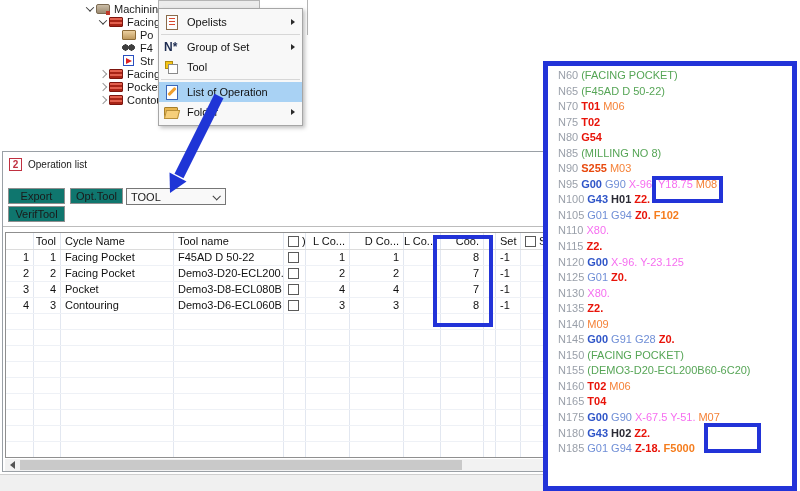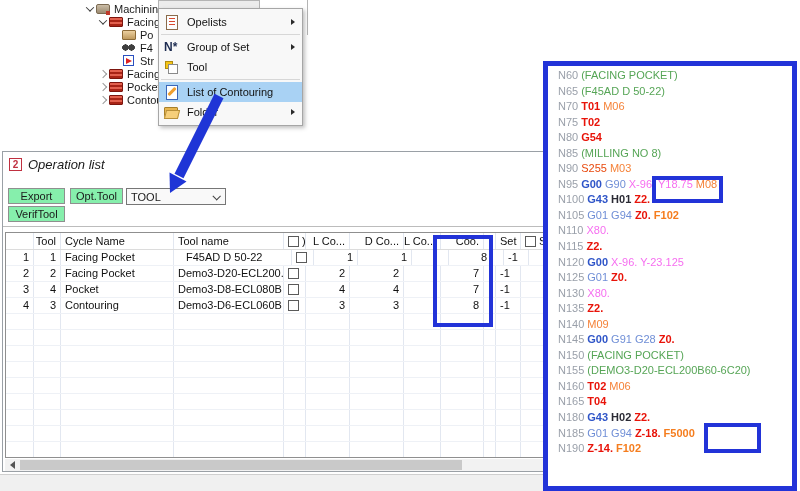--- a/index.html
+++ b/index.html
@@ -44,23 +44,23 @@
   .mi-hide::after{content:"";position:absolute;left:5px;top:5px;width:8px;height:8px;background:#fff;border:1px solid #8a8a8a;}
   .mi-list::before{content:"";position:absolute;left:3px;top:1px;width:10px;height:13px;background:#fff;border:1px solid #3a66b8;}
   .mi-list::after{content:"";position:absolute;left:4px;top:6px;width:10px;height:3px;background:#f0a030;border-radius:1px;transform:rotate(-45deg);}
   .mi-folder::before{content:"";position:absolute;left:1px;top:3px;width:12px;height:9px;background:#e8b64e;border:1px solid #a8802a;border-radius:1px;}
   .mi-folder::after{content:"";position:absolute;left:2px;top:6px;width:12px;height:7px;background:#f6cf7a;border:1px solid #b8903a;transform:skewX(-14deg);}
   
   #oplist{left:2px;top:151px;width:552px;height:319px;background:#fff;border:1px solid #9aa0a6;z-index:3;}
   #titlebar{position:absolute;left:0;top:0;right:0;height:24px;display:flex;align-items:center;padding-left:6px;background:#fff;}
   .app-ico{width:13px;height:13px;border:1.5px solid #c03040;background:#fff;color:#c03040;font-weight:bold;
            font-size:10px;line-height:11px;text-align:center;margin-right:6px;box-sizing:border-box;}
-  #titlebar .wtitle{font-size:13px;color:#1a1a1a;font-style:italic;}
+  #titlebar .wtitle{font-size:10px;color:#1a1a1a;}
   .btn{position:absolute;display:flex;align-items:center;justify-content:center;font-size:11px;color:#1a1a1a;
-       background:#86efac;border:1px solid #8f8f8f;box-sizing:border-box;}
+       background:#0f766e;border:1px solid #8f8f8f;box-sizing:border-box;}
   #btn-export{left:5px;top:36px;width:57px;height:16px;}
   #btn-opttool{left:67px;top:36px;width:53px;height:16px;}
   #btn-veriftool{left:5px;top:54px;width:57px;height:16px;}
   #dropdown{position:absolute;left:123px;top:36px;width:100px;height:17px;background:#f9f9f9;border:1px solid #767676;
             box-sizing:border-box;display:flex;align-items:center;font-size:11px;color:#1a1a1a;padding-left:4px;}
   .dd-chev{margin-left:auto;margin-right:6px;width:5px;height:5px;border-right:1.3px solid #444;border-bottom:1.3px solid #444;transform:rotate(45deg) translateY(-1px);}
   #toolbar-sep{position:absolute;left:0;right:0;top:74px;border-top:1px solid #bcbcbc;}
   
   #grid{position:absolute;left:2px;top:80px;width:548px;height:226px;border:1px solid #8f8f8f;overflow:hidden;background:#fff;box-sizing:border-box;}
   .trow{display:flex;height:15px;border-bottom:1px solid #eef1f6;}
@@ -74,21 +74,21 @@
   #sb-thumb{position:absolute;left:15px;top:1px;width:442px;height:10px;background:#c9c9c9;}
   #bottom-strip{left:0;top:474px;width:543px;height:17px;background:#f0f0f0;border-top:1px solid #cfcfcf;z-index:1;}
   
   #gpanel{left:543px;top:61px;width:254px;height:430px;background:#fff;border:5px solid var(--accent);
           box-sizing:border-box;overflow:hidden;z-index:6;padding:3px 0 0 10px;}
   .gl{height:15.56px;font-size:11px;white-space:nowrap;}
   .ln{color:var(--linenum);text-align:center;}
   .tk{margin-left:3px;}
   .tk-cmt{color:var(--comment);}
   .tk-t{color:var(--code_red);font-weight:bold;}
-  .tk-s{color:var(--code_s);font-weight:normal;margin-top:9px;}
+  .tk-s{color:var(--code_s);font-weight:bold;margin-top:9px;}
   .tk-m{color:var(--code_m);}
   .tk-f{color:var(--code_f);font-weight:bold;}
   .tk-gb{color:var(--code_g_bold);font-weight:bold;}
   .tk-g{color:var(--code_g);}
   .tk-xy{color:var(--code_xy);}
   .tk-hb{color:var(--code_h);font-weight:bold;}
   
   .hlbox{border:4px solid var(--accent);box-sizing:border-box;background:transparent;}
   #box-coo{left:433px;top:235px;width:60px;height:92px;z-index:7;}
   #box-m08{left:652px;top:176px;width:71px;height:27px;z-index:7;}
@@ -155,21 +155,21 @@
       <span class="mlabel">Group of Set</span>
       <span class="subarrow"></span>
     </div>
     <div class="menu-item">
       <span class="mi mi-hide"></span>
       <span class="mlabel">Tool</span>
     </div>
     <div class="menu-sep"></div>
     <div class="menu-item hl">
       <span class="mi mi-list"></span>
-      <span class="mlabel">List of Contouring</span>
+      <span class="mlabel">List of Operation</span>
     </div>
     <div class="menu-item">
       <span class="mi mi-folder"></span>
       <span class="mlabel">Folder</span>
       <span class="subarrow"></span>
     </div>
   </div>
 
 <div class="abs" id="oplist">
   <div id="titlebar">
@@ -224,21 +224,21 @@
       <div class="trow">
         <div class="tcell r" style="width: 28px; flex: 0 0 28px;">
           <span>1</span>
         </div>
         <div class="tcell r" style="width: 27px; flex: 0 0 27px;">
           <span>1</span>
         </div>
         <div class="tcell" style="width: 113px; flex: 0 0 113px;">
           <span>Facing Pocket</span>
         </div>
-        <div class="tcell" style="width: 110px; flex: 0 0 110px; margin-left: 8px;">
+        <div class="tcell" style="width: 110px; flex: 0 0 110px;">
           <span>F45AD D 50-22</span>
         </div>
         <div class="tcell" style="width: 22px; flex: 0 0 22px;">
           <span class="cb"></span>
         </div>
         <div class="tcell r" style="width: 44px; flex: 0 0 44px;">
           <span>1</span>
         </div>
         <div class="tcell r" style="width: 54px; flex: 0 0 54px;">
           <span>1</span>
@@ -499,23 +499,23 @@
     <div class="gl"><span class="ln">N120</span><span class="tk tk-gb">G00</span><span class="tk tk-xy">X-96. Y-23.125</span></div>
     <div class="gl"><span class="ln">N125</span><span class="tk tk-g">G01</span><span class="tk tk-t">Z0.</span></div>
     <div class="gl"><span class="ln">N130</span><span class="tk tk-xy">X80.</span></div>
     <div class="gl"><span class="ln">N135</span><span class="tk tk-t">Z2.</span></div>
     <div class="gl"><span class="ln">N140</span><span class="tk tk-m">M09</span></div>
     <div class="gl"><span class="ln">N145</span><span class="tk tk-gb">G00</span><span class="tk tk-g">G91</span><span class="tk tk-g">G28</span><span class="tk tk-t">Z0.</span></div>
     <div class="gl"><span class="ln">N150</span><span class="tk tk-cmt">(FACING POCKET)</span></div>
     <div class="gl"><span class="ln">N155</span><span class="tk tk-cmt">(DEMO3-D20-ECL200B60-6C20)</span></div>
     <div class="gl"><span class="ln">N160</span><span class="tk tk-t">T02</span><span class="tk tk-m">M06</span></div>
     <div class="gl"><span class="ln">N165</span><span class="tk tk-t">T04</span></div>
+    <div class="gl"><span class="ln">N175</span><span class="tk tk-gb">G00</span><span class="tk tk-g">G90</span><span class="tk tk-xy">X-67.5 Y-51.</span><span class="tk tk-m">M07</span></div>
     <div class="gl"><span class="ln">N180</span><span class="tk tk-gb">G43</span><span class="tk tk-hb">H02</span><span class="tk tk-t">Z2.</span></div>
     <div class="gl"><span class="ln">N185</span><span class="tk tk-g">G01</span><span class="tk tk-g">G94</span><span class="tk tk-t">Z-18.</span><span class="tk tk-f">F5000</span></div>
-    <div class="gl"><span class="ln">N190</span><span class="tk tk-t">Z-14.</span><span class="tk tk-f">F102</span></div>
   </div>
 
 <div class="abs hlbox" id="box-coo"></div>
 <div class="abs hlbox" id="box-m08"></div>
 <div class="abs hlbox" id="box-m07"></div>
 
 <svg class="abs" id="arrow" width="800" height="491">
   <line x1="219" y1="96" x2="179" y2="176" stroke="#1F35D6" stroke-width="10"></line>
   <polygon points="170,193 186.5,181.5 169.5,172.5" fill="#1F35D6"></polygon>
 </svg>

